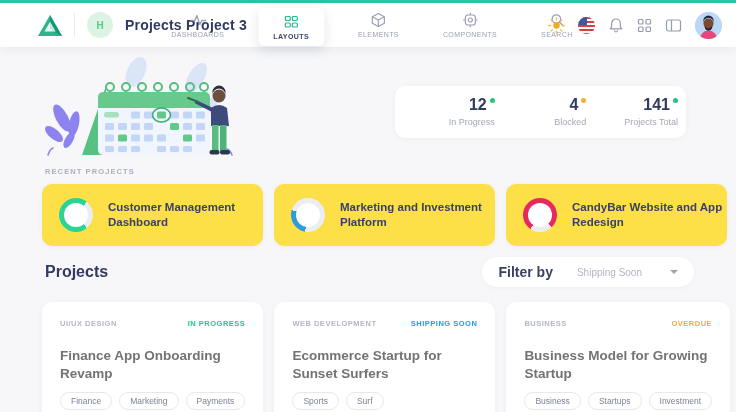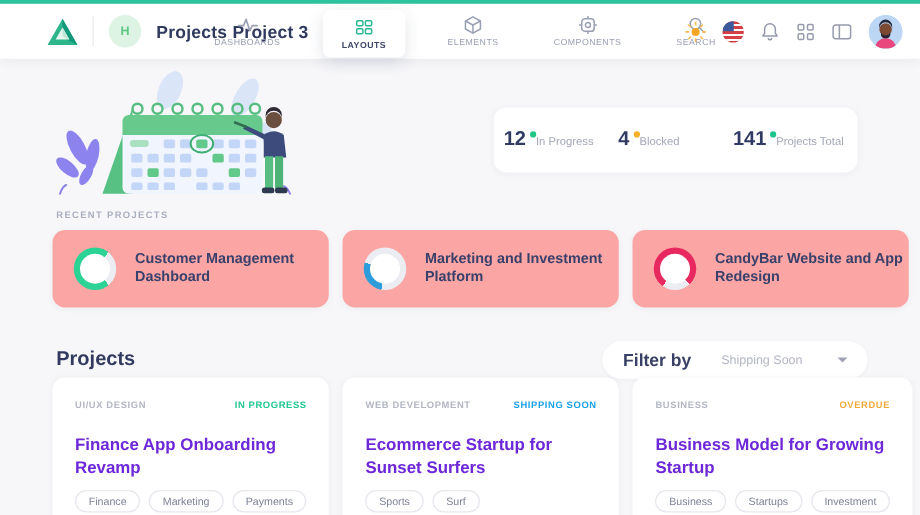--- a/index.html
+++ b/index.html
@@ -57,50 +57,50 @@
   .user-avatar { width: 27px; height: 27px; border-radius: 50%; overflow: hidden; background: #bcd7f3; position: relative; }
 
   
   .illustration { position: absolute; left: 36px; top: 56px; width: 205px; height: 108px; }
 
   .stats-card {
     position: absolute; left: 395px; top: 86px; width: 291px; height: 52px;
     background: #fff; border-radius: 10px; box-shadow: 0 1px 5px rgba(45,55,90,.05);
     display: flex; align-items: center; padding: 4px 8px;
   }
-  .stat { flex: 1; display: flex; flex-direction: row; align-items: flex-start; }
+  .stat { flex: 1; display: flex; flex-direction: column; align-items: flex-end; }
   .stat-num-row { display: flex; align-items: flex-start; }
   .stat-num { font-size: 16px; font-weight: 700; color: #303a63; line-height: 1; }
   .stat-dot { width: 5px; height: 5px; border-radius: 50%; margin-left: 3px; margin-top: 1px; }
   .stat-label { font-size: 9px; color: #a3a7b8; margin-top: 4px; }
 
   
   .recent-label {
     position: absolute; left: 45px; top: 167px;
     font-size: 7.5px; color: #abafbf; letter-spacing: 1.1px; font-weight: 700;
   }
   .recent-row {
     position: absolute; left: 42px; top: 184px; width: 652px; height: 62px;
     display: grid; grid-template-columns: 1fr 1fr 1fr; gap: 11px;
   }
   .recent-card {
-    background: #fca5a5; border-radius: 10px; box-shadow: 0 1px 5px rgba(45,55,90,.05);
+    background: #fde047; border-radius: 10px; box-shadow: 0 1px 5px rgba(45,55,90,.05);
     display: flex; align-items: center; gap: 15px; padding-left: 17px; cursor: pointer;
   }
   .ring { width: 34px; height: 34px; border-radius: 50%; position: relative; flex: 0 0 34px;
     background: conic-gradient(from var(--from,0deg), var(--c,#2bd394) calc(var(--p,50) * 1%), #ecedf2 0);
   }
   .ring::after { content:""; position: absolute; inset: 5px; border-radius: 50%; background: #fff; }
   .ring-0 { --from: 140deg; } .ring-1 { --from: 215deg; } .ring-2 { --from: 190deg; }
   .recent-title { font-size: 11.5px; font-weight: 700; color: #39406a; line-height: 1.3; width: 155px; }
 
   
   .projects-head {
     position: absolute; left: 42px; top: 256px; width: 652px; height: 32px;
-    display: flex; align-items: center; justify-content: space-between; margin-top: 16px;
+    display: flex; align-items: center; justify-content: space-between;
   }
   .projects-title { font-size: 16px; font-weight: 700; color: #333a60; padding-left: 3px; }
   .filter-pill {
     background: #fff; border-radius: 16px; height: 30px; display: flex; align-items: center;
     padding: 0 16px; box-shadow: 0 1px 4px rgba(45,55,90,.04); cursor: pointer;
   }
   .filter-label { font-size: 14px; font-weight: 700; color: #3a4166; }
   .filter-value { font-size: 10px; color: #b3b6c4; margin-left: 24px; }
   .caret {
     width: 0; height: 0; margin-left: 28px;
@@ -111,21 +111,21 @@
     position: absolute; left: 42px; top: 302px; width: 652px;
     display: grid; grid-template-columns: 1fr 1fr 1fr; gap: 11px;
   }
   .project-card {
     background: #fff; border-radius: 10px 10px 0 0; box-shadow: 0 1px 5px rgba(45,55,90,.05);
     height: 130px; padding: 17px 18px; cursor: pointer;
   }
   .card-toprow { display: flex; align-items: flex-end; justify-content: space-between; }
   .card-cat { font-size: 7.5px; color: #b3b6c5; letter-spacing: .5px; font-weight: 700; }
   .card-status { font-size: 7.5px; font-weight: 700; letter-spacing: .5px; }
-  .card-title { font-size: 13.5px; font-weight: 700; color: #6d28d9; line-height: 1.3; margin-top: 19px; width: 185px; }
+  .card-title { font-size: 13.5px; font-weight: 700; color: #737373; line-height: 1.3; margin-top: 19px; width: 185px; }
   .tags { display: flex; gap: 7px; margin-top: 10px; }
   .tag {
     border: 1px solid #e7e8ee; border-radius: 999px; padding: 3px 10px;
     font-size: 8.5px; color: #7d8296; background: #fff;
   }
 </style>
 </head>
 <body>
 
 <div class="topline"></div>

